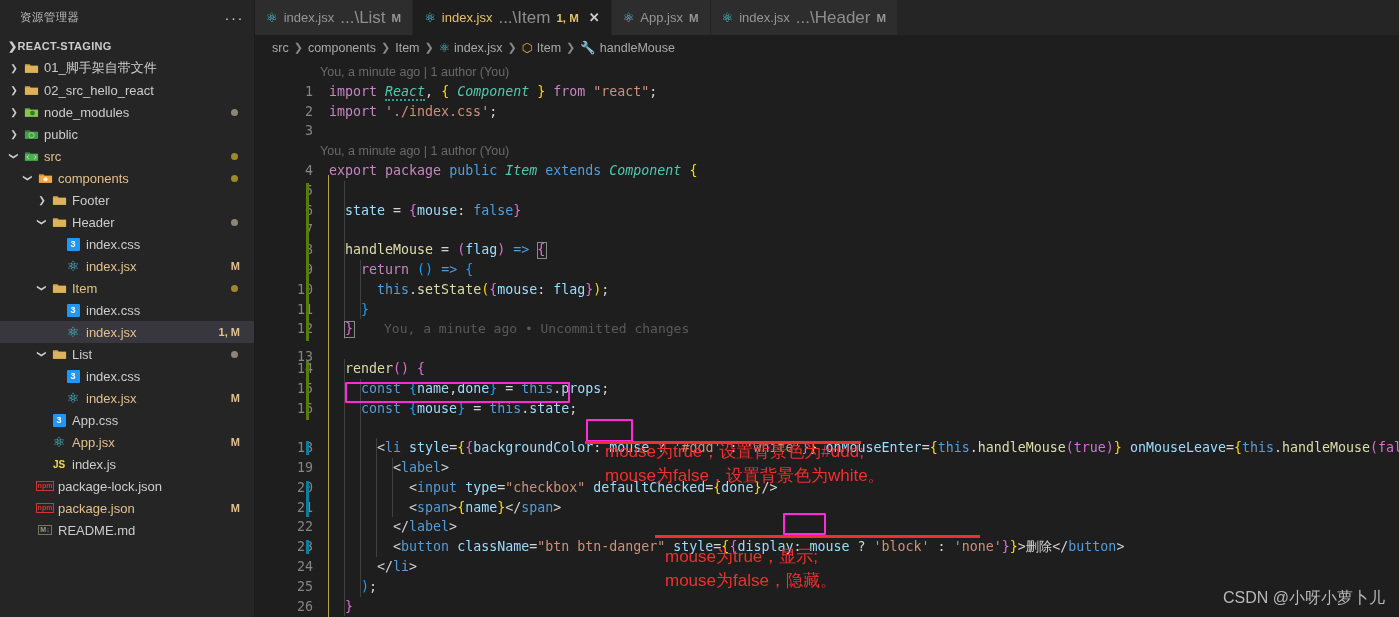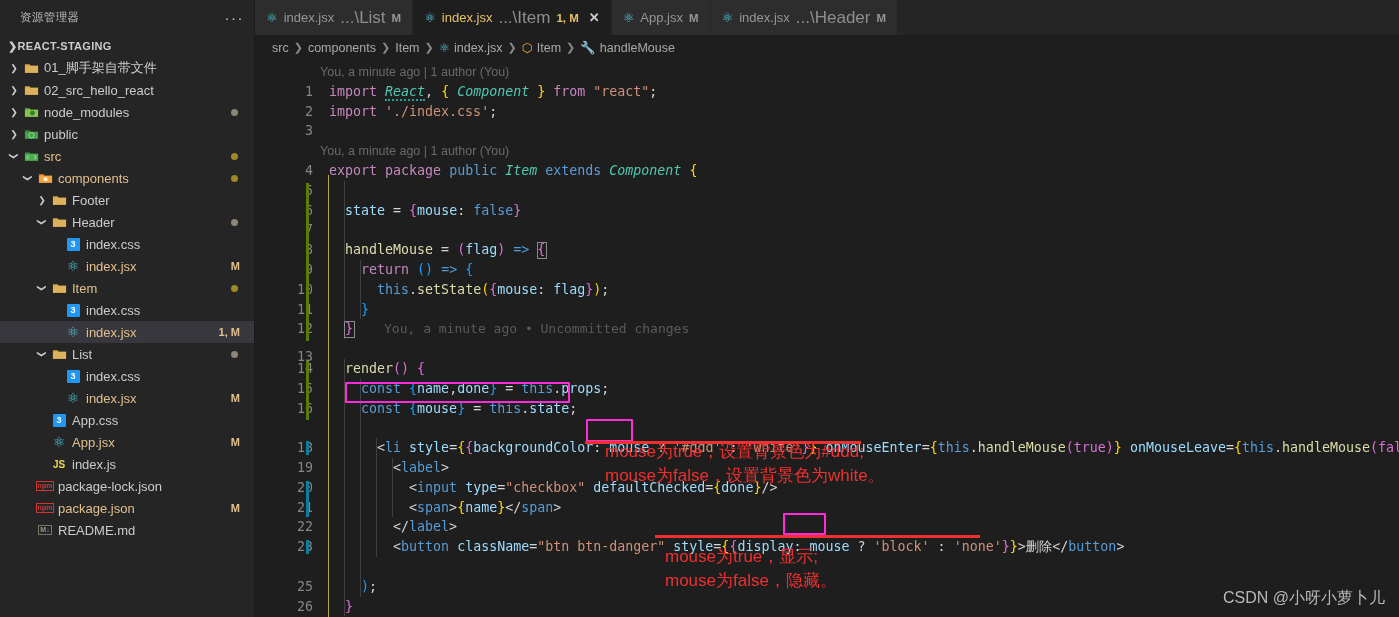--- a/index.html
+++ b/index.html
@@ -449,20 +449,21 @@
         <div class="codeline" style="top: 287px; text-decoration: underline;"><span class="lnum" style="left:24px">13</span><span class="ltext" style="left:74px"></span></div>
         <div class="codeline" style="top: 299px;"><span class="lnum" style="left:24px">14</span><span class="ltext" style="left:74px">  <span class="fn">render</span><span class="br2">()</span> <span class="br2">{</span></span></div>
         <div class="codeline" style="top: 318.8px;"><span class="lnum" style="left:24px">15</span><span class="ltext" style="left:74px">    <span class="k2">const</span> <span class="br3">{</span><span class="id">name</span><span class="op">,</span><span class="id">done</span><span class="br3">}</span> <span class="op">=</span> <span class="cnst">this</span><span class="op">.</span><span class="id">props</span><span class="op">;</span></span></div>
         <div class="codeline" style="top: 338.6px;"><span class="lnum" style="left:24px">16</span><span class="ltext" style="left:74px">    <span class="k2">const</span> <span class="br3">{</span><span class="id">mouse</span><span class="br3">}</span> <span class="op">=</span> <span class="cnst">this</span><span class="op">.</span><span class="id">state</span><span class="op">;</span></span></div>
         <div class="codeline" style="top: 378.2px;"><span class="lnum" style="left:24px">18</span><span class="ltext" style="left:74px">      <span class="op">&lt;</span><span class="tag">li</span> <span class="attr">style</span><span class="op">=</span><span class="br1">{</span><span class="br2">{</span><span class="attr">backgroundColor</span><span class="op">:</span> <span class="id">mouse</span> <span class="op">?</span> <span class="str">'#ddd'</span> <span class="op">:</span> <span class="str">'white'</span><span class="br2">}</span><span class="br1">}</span> <span class="attr">onMouseEnter</span><span class="op">=</span><span class="br1">{</span><span class="cnst">this</span><span class="op">.</span><span class="fn">handleMouse</span><span class="br2">(</span><span class="br2" style="color:#da70d6">true</span><span class="br2">)</span><span class="br1">}</span> <span class="attr">onMouseLeave</span><span class="op">=</span><span class="br1">{</span><span class="cnst">this</span><span class="op">.</span><span class="fn">handleMouse</span><span class="br2">(</span><span class="br2" style="color:#da70d6">false</span></span></div>
         <div class="codeline" style="top: 398px;"><span class="lnum" style="left:24px">19</span><span class="ltext" style="left:74px">        <span class="op">&lt;</span><span class="tag">label</span><span class="op">&gt;</span></span></div>
         <div class="codeline" style="top: 417.8px;"><span class="lnum" style="left:24px">20</span><span class="ltext" style="left:74px">          <span class="op">&lt;</span><span class="tag">input</span> <span class="attr">type</span><span class="op">=</span><span class="str">"checkbox"</span> <span class="attr">defaultChecked</span><span class="op">=</span><span class="br1">{</span><span class="id">done</span><span class="br1">}</span><span class="op">/&gt;</span></span></div>
         <div class="codeline" style="top: 437.6px;"><span class="lnum" style="left:24px">21</span><span class="ltext" style="left:74px">          <span class="op">&lt;</span><span class="tag">span</span><span class="op">&gt;</span><span class="br1">{</span><span class="id">name</span><span class="br1">}</span><span class="op">&lt;/</span><span class="tag">span</span><span class="op">&gt;</span></span></div>
         <div class="codeline" style="top: 434px; margin-top: 23px;"><span class="lnum" style="left:24px">22</span><span class="ltext" style="left:74px">        <span class="op">&lt;/</span><span class="tag">label</span><span class="op">&gt;</span></span></div>
         <div class="codeline" style="top: 477.2px;"><span class="lnum" style="left:24px">23</span><span class="ltext" style="left:74px">        <span class="op">&lt;</span><span class="tag">button</span> <span class="attr">className</span><span class="op">=</span><span class="str">"btn btn-danger"</span> <span class="attr">style</span><span class="op">=</span><span class="br1">{</span><span class="br2">{</span><span class="attr">display</span><span class="op">:</span> <span class="id">mouse</span> <span class="op">?</span> <span class="str">'block'</span> <span class="op">:</span> <span class="str">'none'</span><span class="br2">}</span><span class="br1">}</span><span class="op">&gt;</span><span class="pl">删除</span><span class="op">&lt;/</span><span class="tag">button</span><span class="op">&gt;</span></span></div>
+        <div class="codeline" style="top: 497px;"><span class="lnum" style="left:24px">24</span><span class="ltext" style="left:74px">      <span class="op">&lt;/</span><span class="tag">li</span><span class="op">&gt;</span></span></div>
         <div class="codeline" style="top: 516.8px;"><span class="lnum" style="left:24px">25</span><span class="ltext" style="left:74px">    <span class="br3">)</span><span class="op">;</span></span></div>
         <div class="codeline" style="top: 536.6px;"><span class="lnum" style="left:24px">26</span><span class="ltext" style="left:74px">  <span class="br2">}</span></span></div>
         <div class="codeline" style="top: 556.4px;"><span class="lnum" style="left:24px">27</span><span class="ltext" style="left:74px"></span></div>
         <div class="blame-inline" style="top: 259.4px; left: 129px; height: 20px; line-height: 20px;">You, a minute ago • Uncommitted changes</div>
         <div class="chbar g" style="top: 122.8px; height: 158.4px; left: 51px;"></div>
         <div class="chbar g" style="top: 301px; height: 19.8px; left: 51px;"></div>
         <div class="chbar g" style="top: 320.8px; height: 39.6px; left: 51px;"></div>
         <div class="chbar b" style="top: 381.2px; height: 14px; left: 51px;"></div>
         <div class="chbar b" style="top: 420.8px; height: 36px; left: 51px;"></div>
         <div class="chbar b" style="top: 480.2px; height: 14px; left: 51px;"></div>

